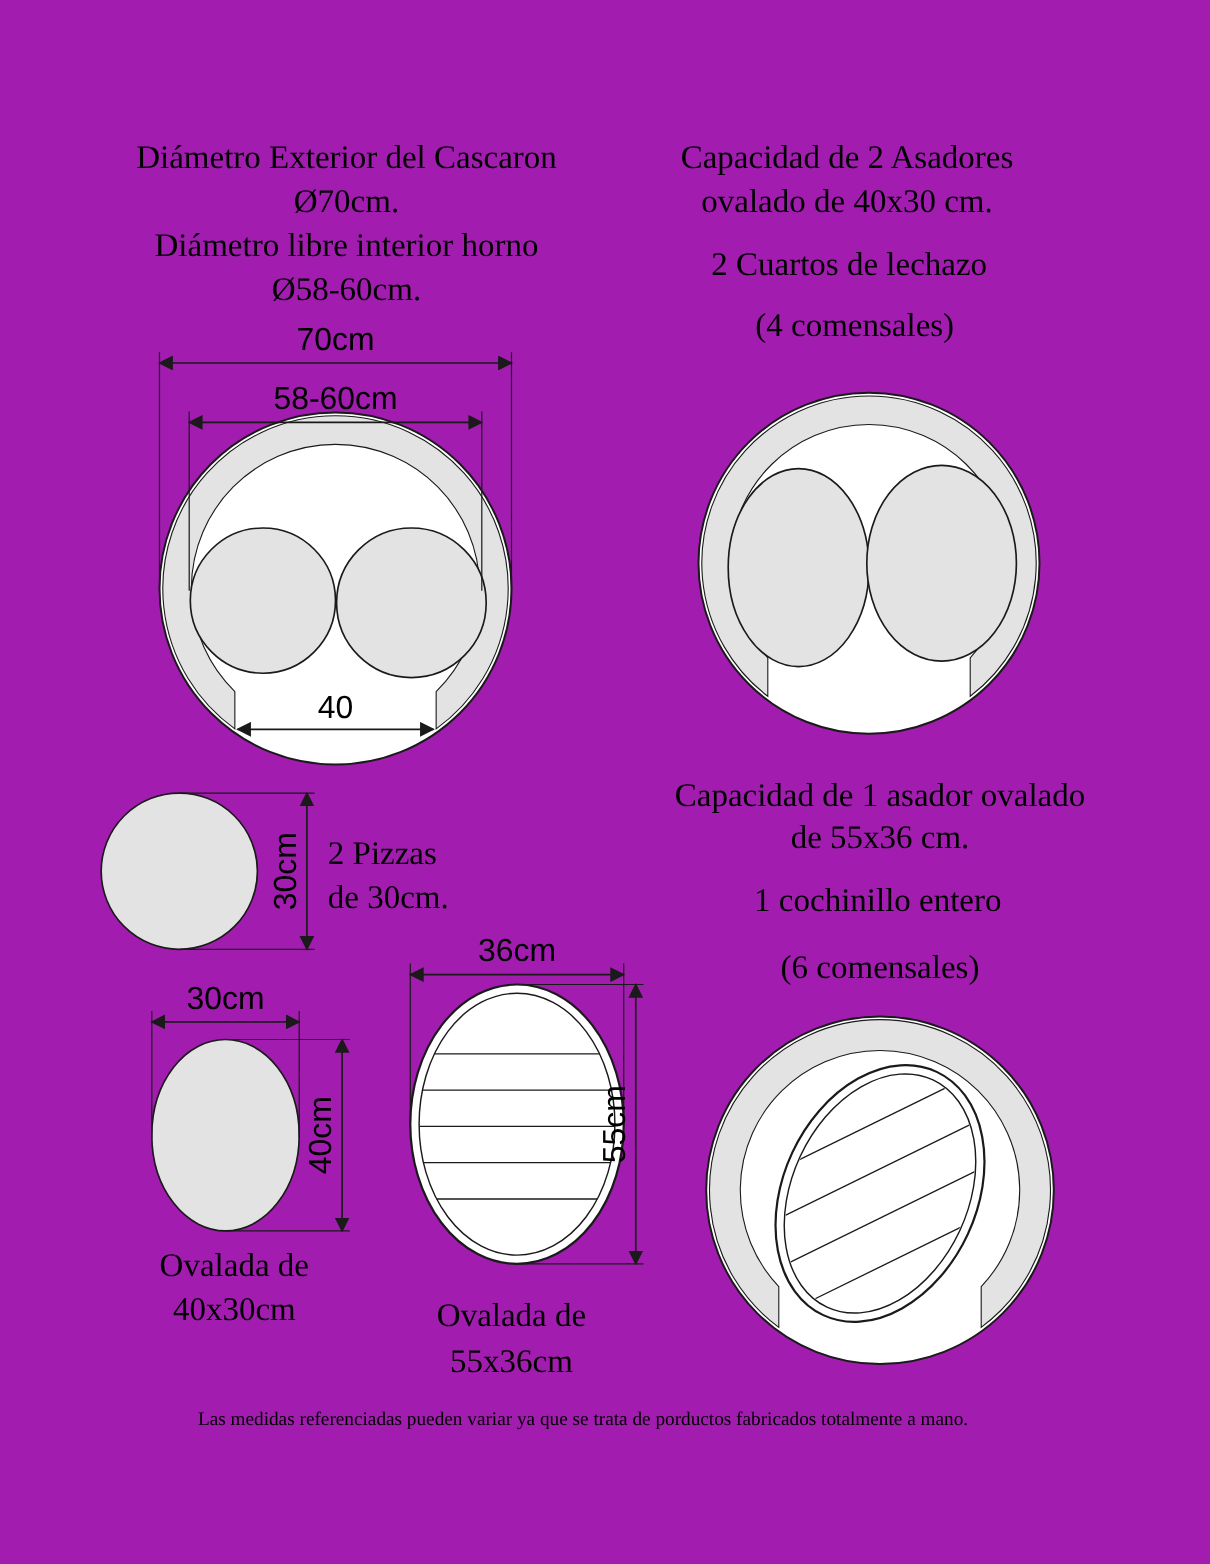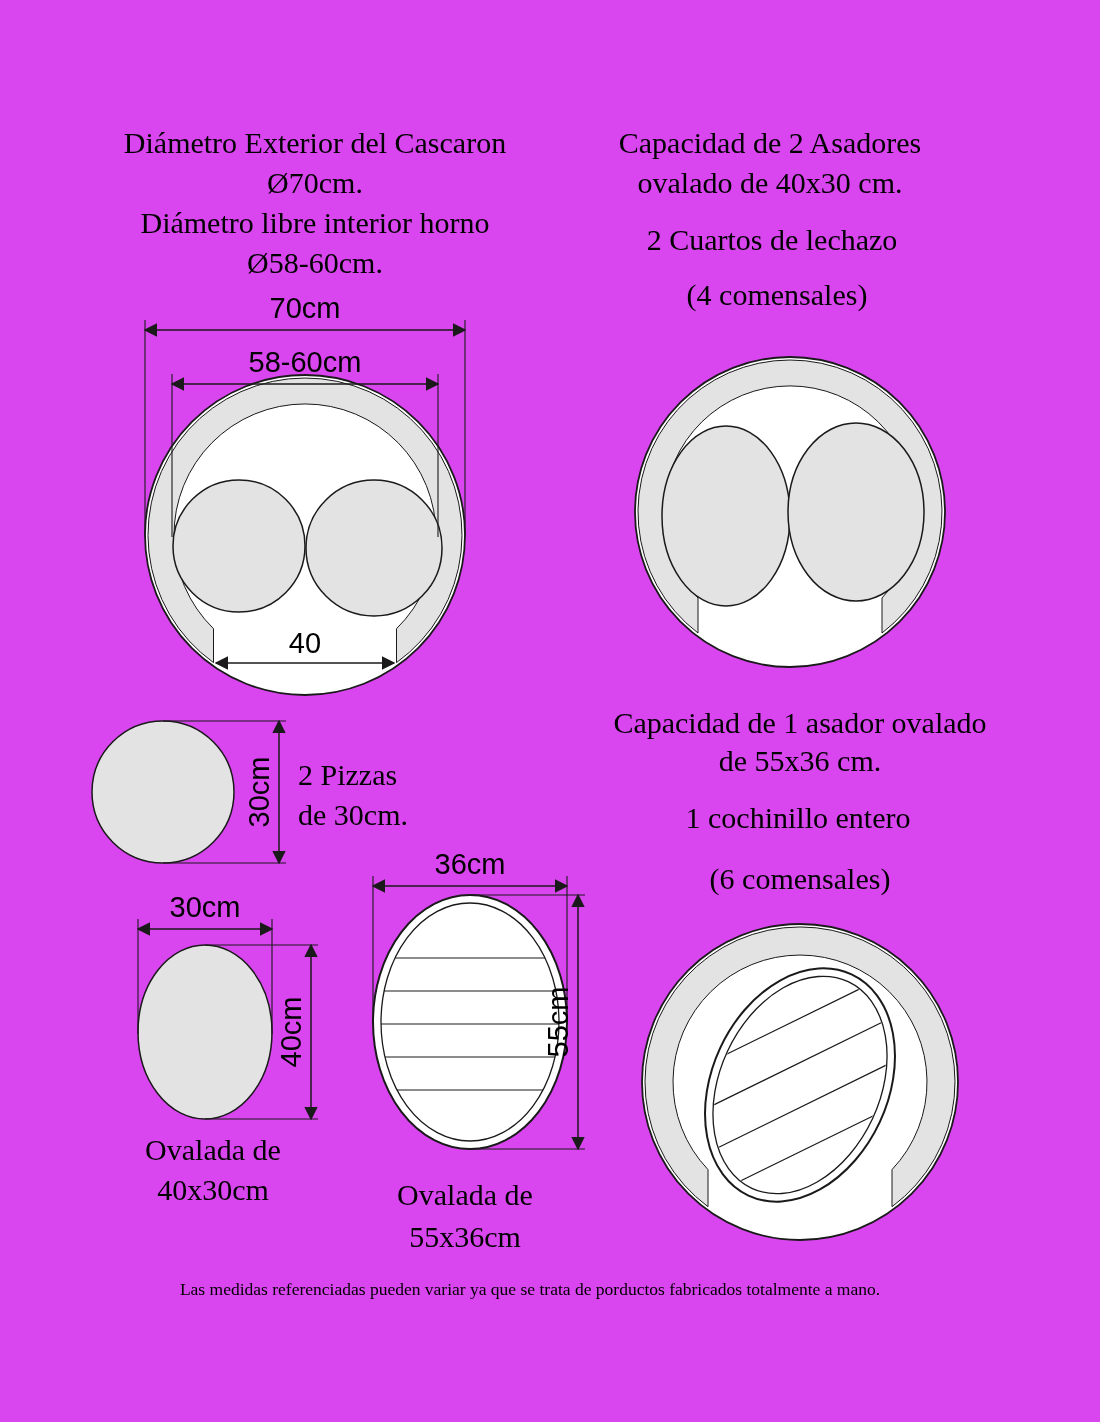--- a/index.html
+++ b/index.html
@@ -1,16 +1,16 @@
 <!DOCTYPE html>
 <html style="--shape-fill: #e3e3e3;"><head>
 <meta charset="utf-8">
 <style>
   html,body{margin:0;padding:0;background:#fff;}
-  .page{width:1100px;height:1422px;position:relative;background:#d946ef;overflow:hidden;}
+  .page{width:1100px;height:1422px;position:relative;background:#a21caf;overflow:hidden;}
   svg{display:block;}
   .shape{fill:var(--shape-fill,#e3e3e3);stroke:#1a1a1a;stroke-width:1.5;}
   .ring{fill:var(--shape-fill,#e3e3e3);stroke:#1a1a1a;stroke-width:1;}
   .circle-outline{fill:#fff;stroke:#1a1a1a;stroke-width:1.8;}
   .white-shape{fill:#fff;stroke:#1a1a1a;stroke-width:2;}
   .thin{fill:none;stroke:#1a1a1a;stroke-width:1.3;}
   .dimline{stroke:#1a1a1a;stroke-width:1.5;}
   .extline{stroke:#1a1a1a;stroke-width:1.1;}
   .hatch{stroke:#1a1a1a;stroke-width:1.2;}
   text{fill:#000;}

